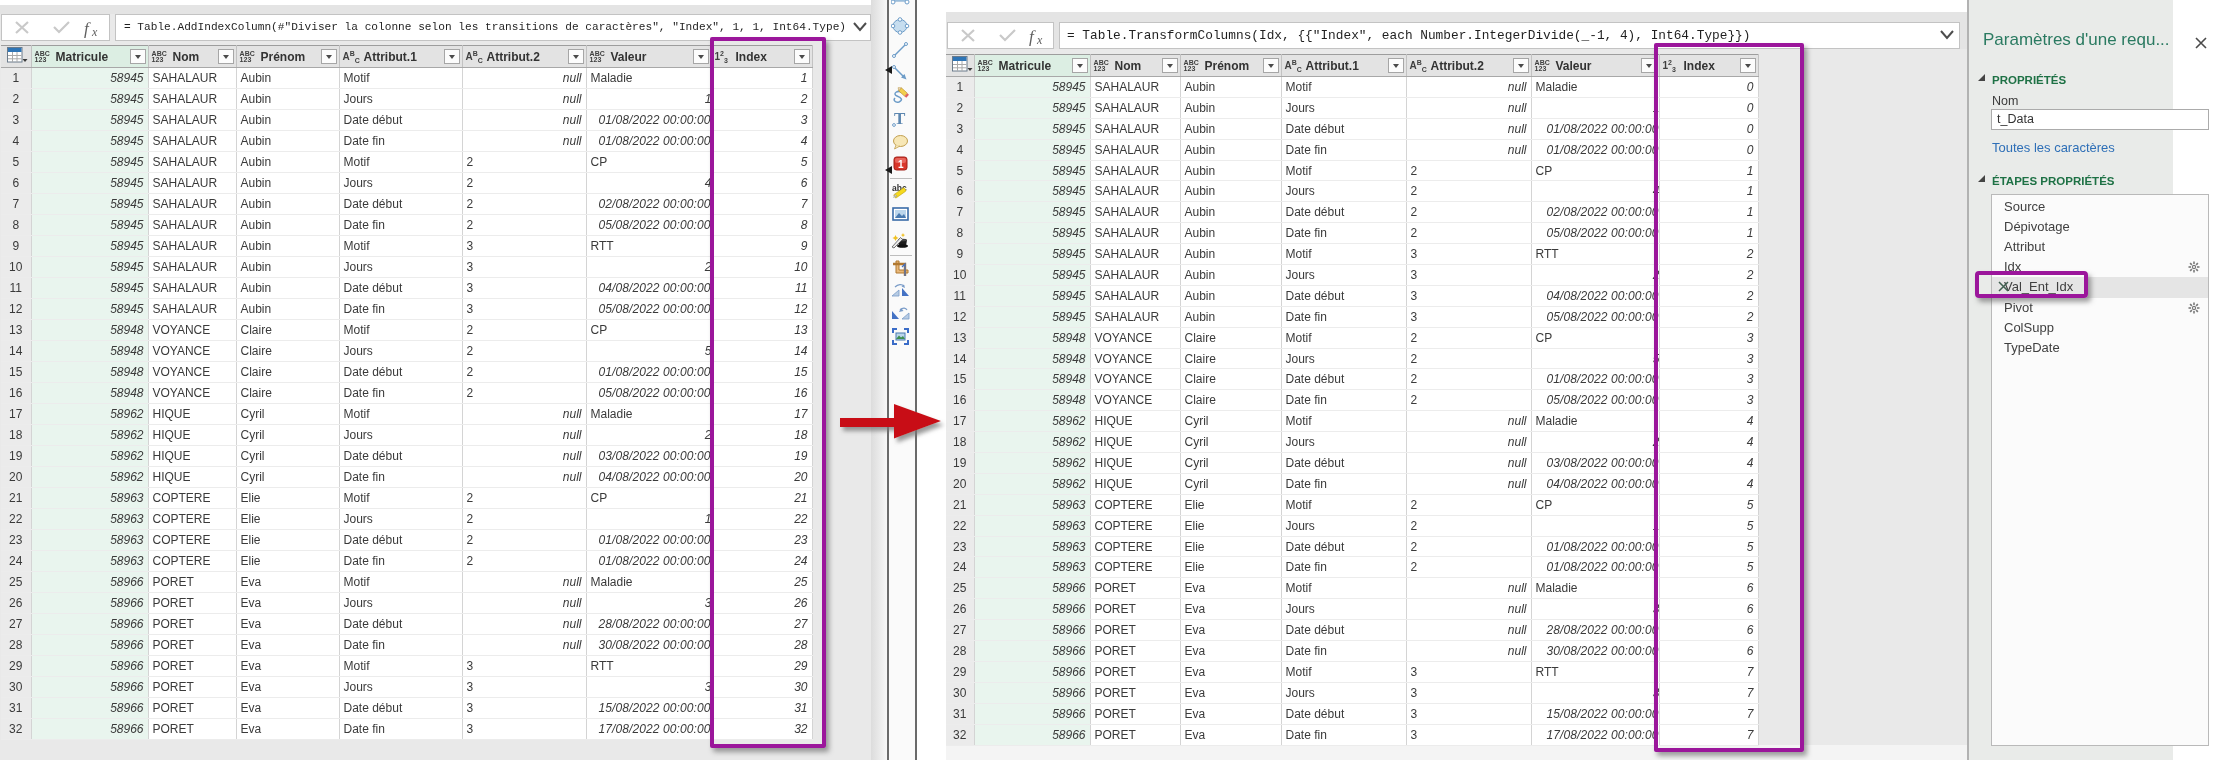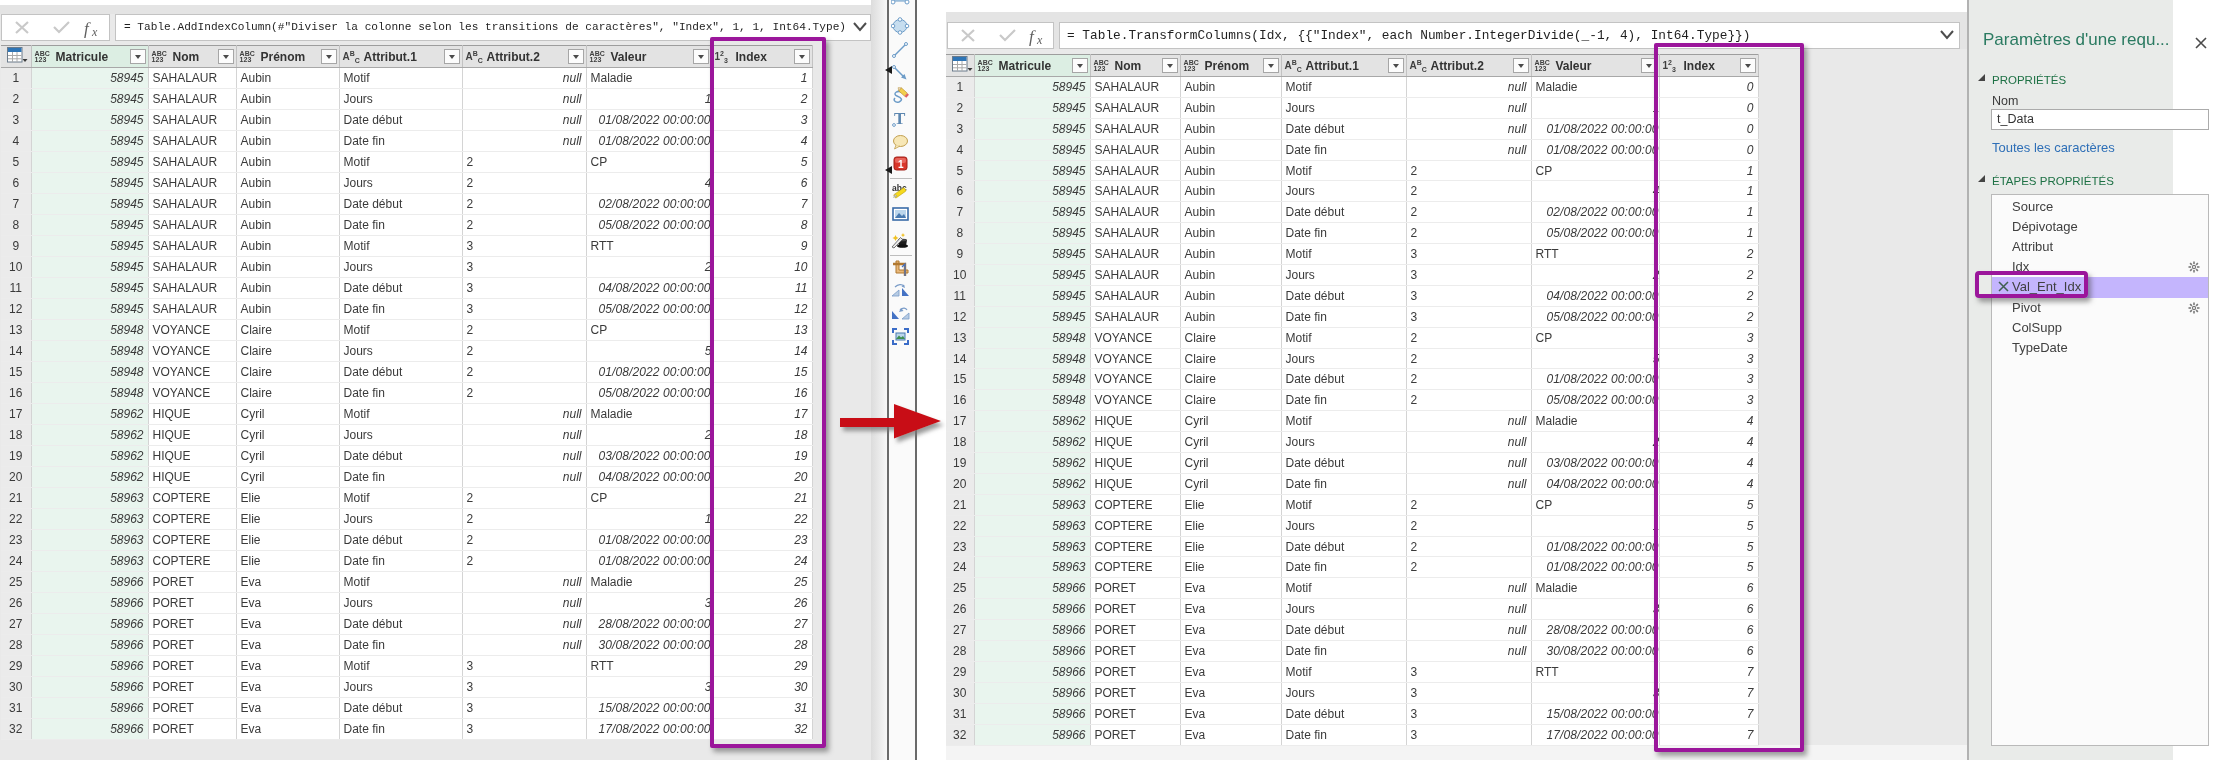--- a/index.html
+++ b/index.html
@@ -31,24 +31,24 @@
 .tab sub{font-size:7px;vertical-align:-3px}
 .fbtn{position:absolute;right:2px;top:50%;margin-top:-7.5px;width:16px;height:15px;border:1px solid #a6a6a6;background:#fcfcfc}
 .fbtn i{position:absolute;left:4px;top:5px;width:0;height:0;border:3px solid transparent;border-top:4px solid #4a4a4a}
 
 .fbox{position:absolute;background:#fff;border:1px solid #c3c3c3}
 .fx-x,.fx-v{stroke:#c9c9c9;stroke-width:2.2;fill:none}
 .fxt{font-family:"Liberation Serif",serif;font-style:italic;fill:#5f5f5f}
 .mono{position:absolute;font-family:"Liberation Mono",monospace;color:#1f1f1f;white-space:pre}
 
 .ptitle{color:#2a7a61;font-size:17px}
-.sechead{color:#1e7145;font-weight:normal;font-size:11.5px}
+.sechead{color:#1e7145;font-weight:bold;font-size:11.5px}
 .steps{position:absolute;background:#fbfbfb;border:1px solid #b9b9b9}
-.step{height:20px;line-height:20px;font-size:13px;color:#404040;padding-left:20px;position:relative}
-.stepsel{background:#c4b5fd}
+.step{height:20px;line-height:20px;font-size:13px;color:#404040;padding-left:12px;position:relative}
+.stepsel{background:#e5e5e5}
 .gear{position:absolute;right:8px;top:4px}
 
 .purple{position:absolute;border:4.5px solid #9b169b;border-radius:2px;box-shadow:3px 4px 5px rgba(70,70,70,.5)}
 </style></head><body>
 <div id="root">
 
 <div class="abs" style="left:0;top:0;width:887px;height:760px;background:#e9e9e9">
 <div class="abs" style="left:0;top:0;width:887px;height:5px;background:#fff"></div>
 <div class="abs" style="left:0;top:5px;width:871px;height:8.5px;background:#e4e4e4"></div>
 <div class="fbox" style="left:1px;top:14px;width:109px;height:27px">

